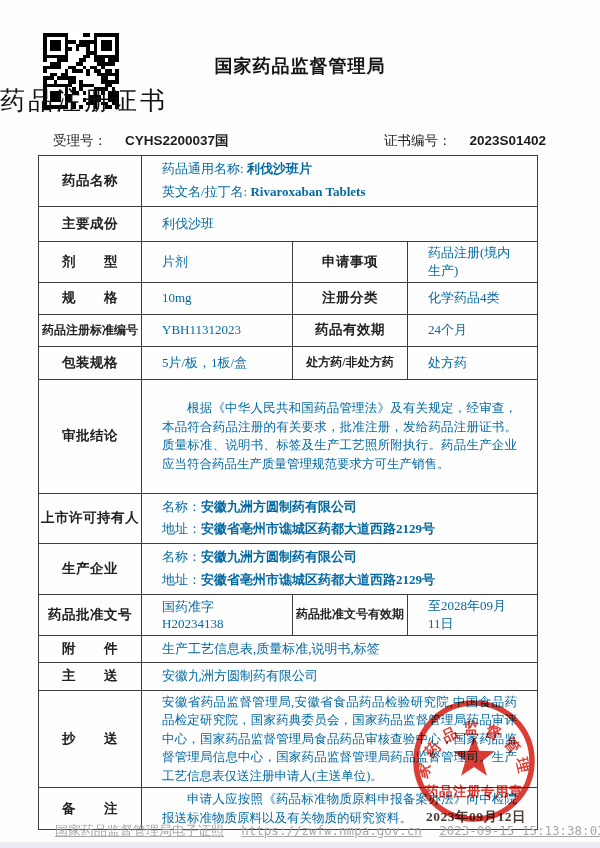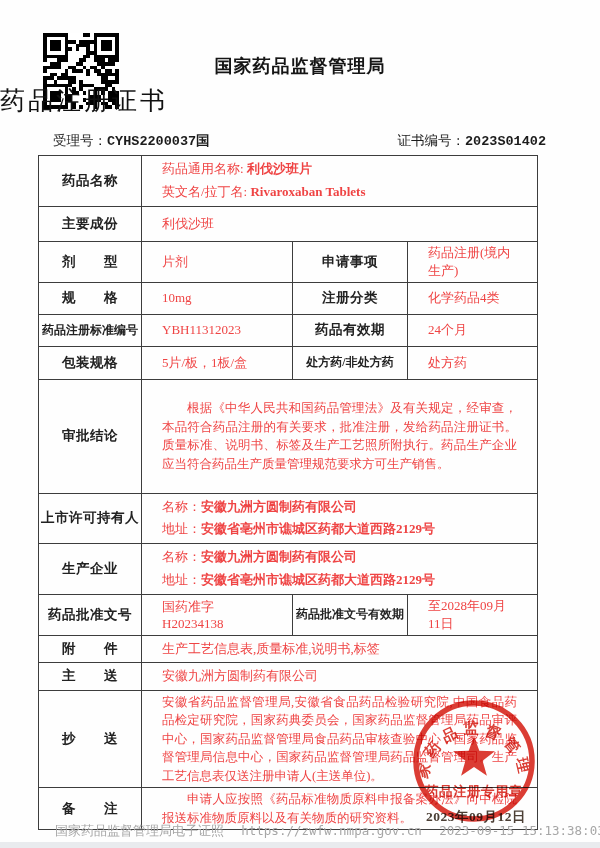--- a/index.html
+++ b/index.html
@@ -20,33 +20,33 @@
     position:absolute; top:84px; left:0; width:100%;
     font-size:25px; font-weight:500; letter-spacing:3px;
     color:#111;
   }
   .meta-row {
     position:absolute; top:132px; left:49px; width:499px; height:18px;
     font-size:13.5px;
   }
   .meta-left { position:absolute; left:4px; top:0; }
   .meta-right { position:absolute; right:2px; top:0; }
-  .meta-row .num { font-family:Liberation Mono, monospace; font-weight:bold; }
+  .meta-row .num { font-family:Liberation Sans, sans-serif; font-weight:bold;margin-left:18px; }
 
   table.cert {
     position:absolute; left:38px; top:155px; width:499px;
     border-collapse:collapse; table-layout:fixed;
   }
   table.cert td { border:1.4px solid #3d3d3d; overflow:hidden; }
   td.lbl {
     text-align:center; font-weight:bold; font-size:13.5px;
     letter-spacing:0.5px; color:#222; padding:2px 1px;
   }
   td.lbl-sm { font-size:12px; letter-spacing:0; }
-  td.val { font-size:13px; padding:2px 20px; color:#ef4444; vertical-align:middle; }
+  td.val { font-size:13px; padding:2px 20px; color:#0369a1; vertical-align:middle; }
   td.val .sub { line-height:1.75; }
   td.val .strong { font-weight:600; }
   .para { font-size:12.5px; line-height:1.48; text-align:justify; }
   .indent { text-indent:2em; }
   .h49{height:49px}.h35{height:35px}.h31{height:31px}.h32{height:32px}
   .h33{height:33px}.h114{height:114px}.h48{height:48px}.h30{height:30px}
   .h27{height:27px}.h28{height:28px}.h57{height:57px}.h38{height:38px}
 
   .seal {
     position:absolute; left:410px; top:697px; width:128px; height:128px;
@@ -54,21 +54,21 @@
   }
   .seal-date {
     position:absolute; left:426px; top:808px; z-index:4;
     font-size:13.5px; font-weight:bold; color:#4b3f35; letter-spacing:0.5px;
   }
   .footer {
     position:absolute; left:55px; top:822px; width:520px;
     font-size:13px; color:#a6a6a6; white-space:nowrap;
   }
   .footer .mono { font-family:"DejaVu Sans Mono","Liberation Mono",monospace; font-size:12.5px;margin-top:36px; }
-  .footer span { margin-right:14px; }
+  .footer span { margin-right:14px;text-decoration:underline; }
   .bottom-band { position:absolute; left:0; bottom:0; width:100%; height:6px; background:#e9ebee; }
 </style>
 </head>
 <body>
 
 <div class="page">
 
   <svg class="qr" id="qr" viewBox="0 0 21 21" shape-rendering="crispEdges">
       <rect x="0" y="0" width="21" height="21" fill="#fff"></rect>
       <rect x="11" y="0" width="1" height="1" fill="#000"></rect>

